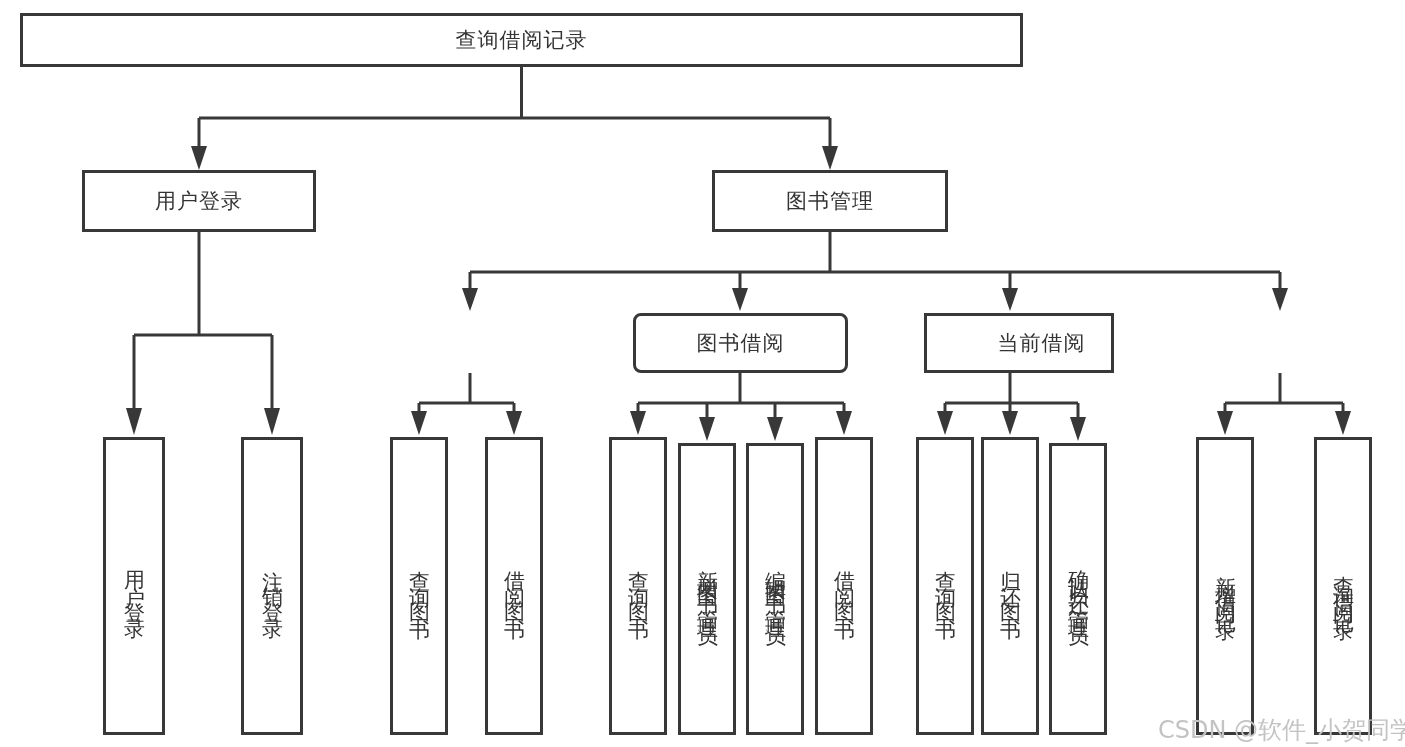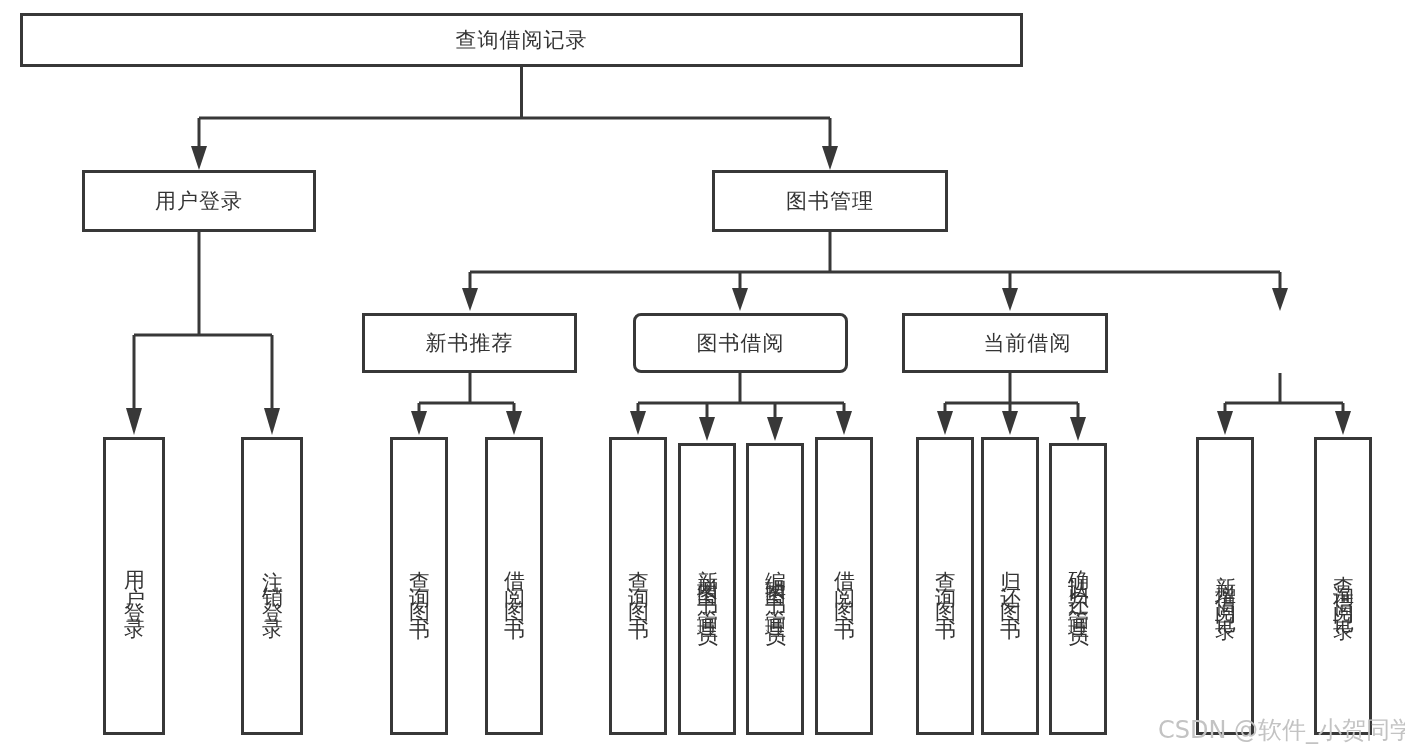--- a/index.html
+++ b/index.html
@@ -34,21 +34,21 @@
   }
   .ls-wide .lbl{letter-spacing:16px;}
   .ls-mid  .lbl{letter-spacing:9px;}
   .ls-tight .lbl{letter-spacing:8px;}
   
   .n-root{left:20px;top:13px;width:1003px;height:54px;}
   .n-user-login{left:82px;top:170px;width:234px;height:62px;}
   .n-book-mgmt{left:712px;top:170px;width:236px;height:62px;}
   .n-new-books{left:362px;top:313px;width:215px;height:60px;}
   .n-book-borrow{left:633px;top:313px;width:215px;height:60px;border-radius:8px;}
-  .n-current-borrow{left:902px;top:313px;width:206px;height:60px;padding-left:45px;}
+  .n-current-borrow{left:924px;top:313px;width:190px;height:60px;padding-left:45px;}
   .n-borrow-records{left:1172px;top:313px;width:215px;height:60px;}
   
   .lf-ul1{left:103px;top:437px;width:62px;height:298px;}
   .lf-ul2{left:241px;top:437px;width:62px;height:298px;}
   .lf-nb1{left:390px;top:437px;width:58px;height:298px;}
   .lf-nb2{left:485px;top:437px;width:58px;height:298px;}
   .lf-bb1{left:609px;top:437px;width:58px;height:298px;}
   .lf-bb2{left:678px;top:443px;width:58px;height:292px;}
   .lf-bb3{left:746px;top:443px;width:58px;height:292px;}
   .lf-bb4{left:815px;top:437px;width:58px;height:298px;}
@@ -141,23 +141,20 @@
     <span class="lbl">查询借阅记录</span>
   </div>
 
   <div class="box n-user-login">
     <span class="lbl">用户登录</span>
   </div>
   <div class="box n-book-mgmt">
     <span class="lbl">图书管理</span>
   </div>
 
-  <div class="box n-new-books">
-    <span class="lbl">新书推荐</span>
-  </div>
   <div class="box n-book-borrow">
     <span class="lbl">图书借阅</span>
   </div>
   <div class="box n-current-borrow">
     <span class="lbl">当前借阅</span>
   </div>
 
   <div class="box leaf ls-wide lf-ul1">
     <span class="lbl">用户登录</span>
   </div>

